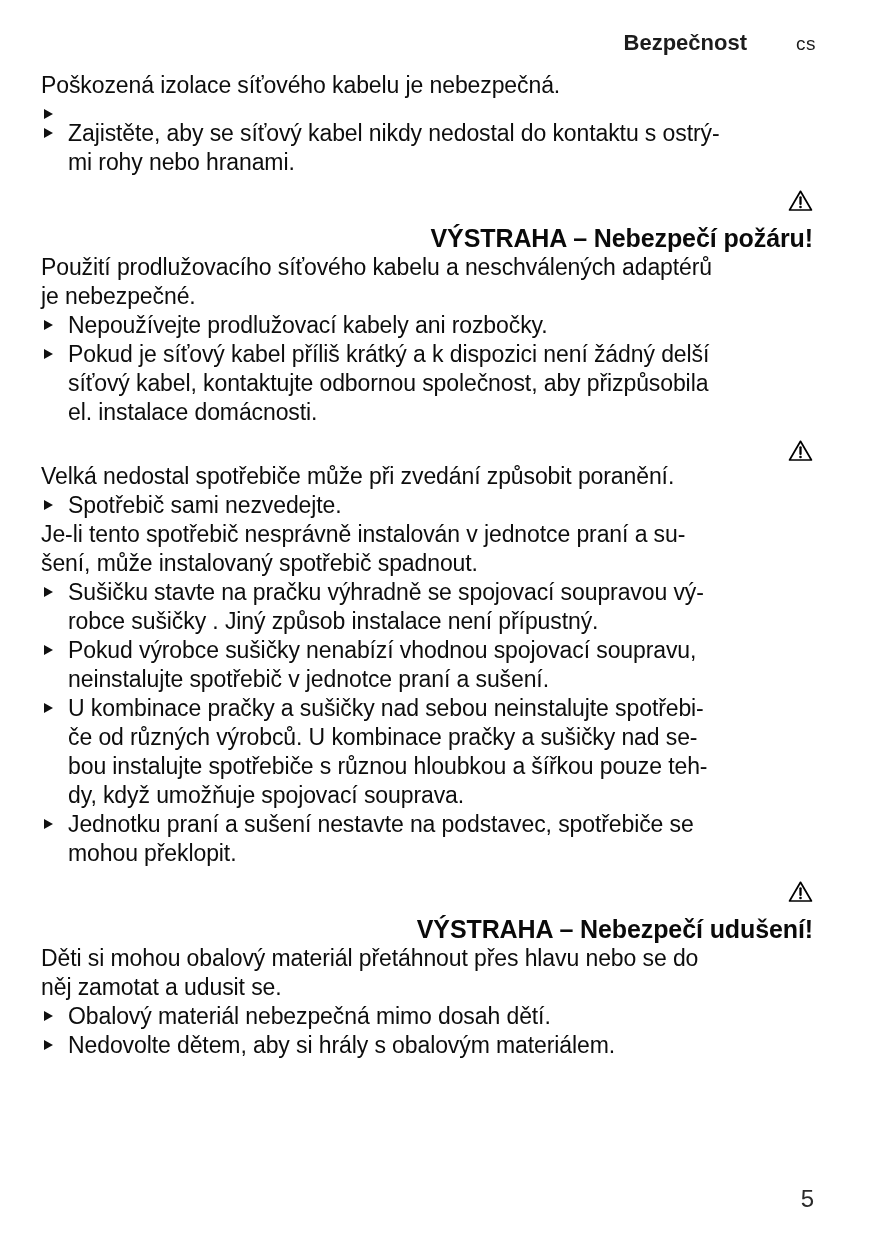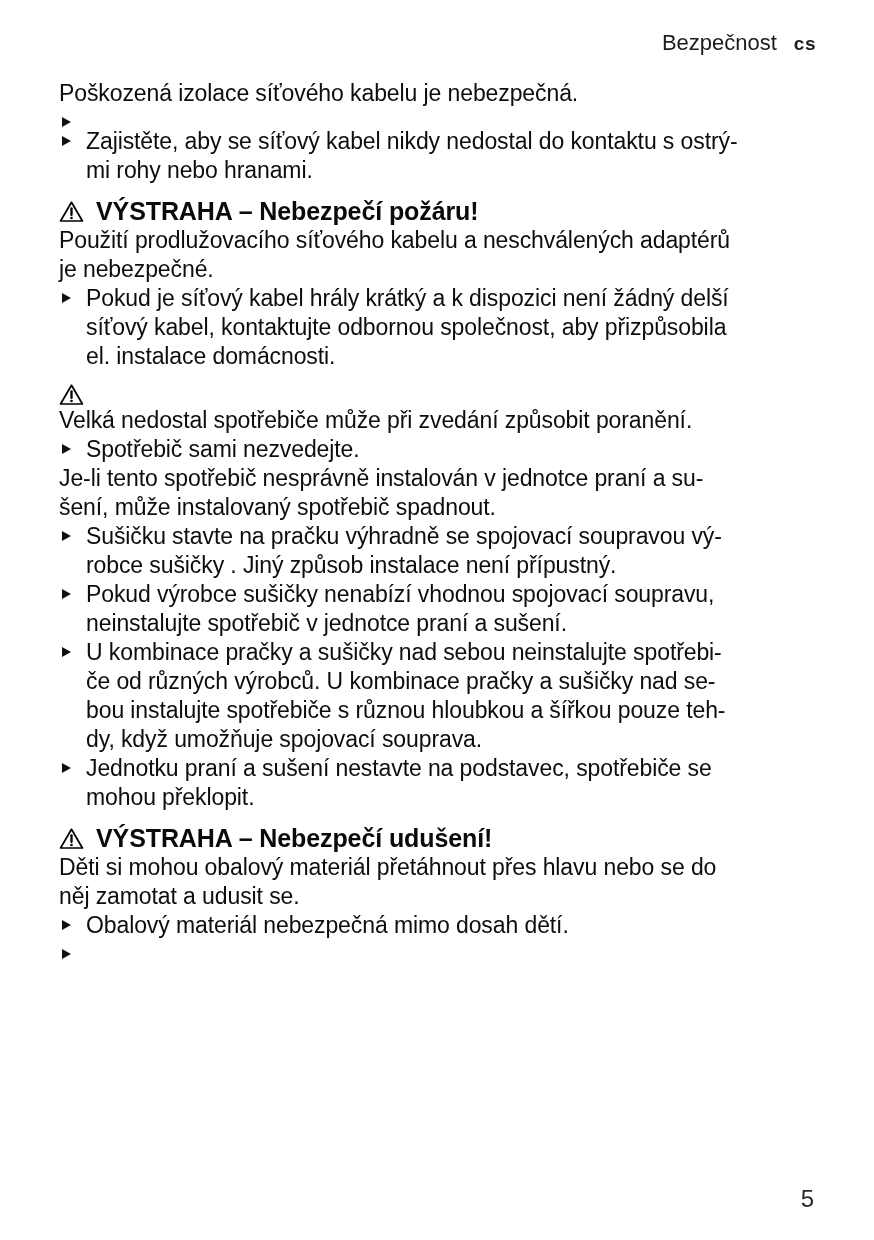--- a/index.html
+++ b/index.html
@@ -19,35 +19,35 @@
   .pagehead {
     position: absolute;
     top: 30px;
     right: 58px;
     display: flex;
     align-items: baseline;
     gap: 17px;
     font-size: 22px;
     color: #1c1c1c;
   }
-  .chapter { font-weight: 400; }
+  .chapter { font-weight: 700; }
   .lang {
-    font-weight: 700;
+    font-weight: 400;
     font-size: 19px;
     letter-spacing: 0.5px;
+    margin-left: 32px;
   }
   .content {
     position: absolute;
-    left: 59px;
+    left: 41px;
     top: 71px;
     width: 772px;
     font-size: 23px;
     line-height: 29px;
     letter-spacing: -0.1px;
-    margin-top: 8px;
   }
   .para {
     margin: 0;
     white-space: pre-line;
   }
   .bullet {
     display: flex;
     margin: 0;
   }
   .tri {
@@ -58,27 +58,28 @@
     border-top: 5.5px solid transparent;
     border-bottom: 5.5px solid transparent;
     margin: 9px 0 0 3px;
   }
   .btext {
     margin: 0 0 0 15px;
     white-space: pre-line;
   }
   .warn {
     display: flex;
-    align-items: center;
+    align-items: flex-end;
     gap: 12px;
     margin: 12px 0 0 0;
     font-size: 25px;
     line-height: 29px;
     font-weight: 700;
     color: #0a0a0a;
+    flex-direction: column;
   }
   .wicon { flex: 0 0 auto; display: inline-flex; }
   .wicon svg { display: block; width: 25px; height: 23px; }
   .pagenum {
     position: absolute;
     right: 60px;
     bottom: 27px;
     font-size: 24px;
     color: #2a2a2a;
   }
@@ -112,21 +113,25 @@
           <path d="M13 8.7 L13 15.6" stroke="#000" stroke-width="2.4" stroke-linecap="round"></path>
           <circle cx="13" cy="18.8" r="1.4" fill="#000"></circle>
         </svg>
       </span>
       <span class="wtext">VÝSTRAHA – Nebezpečí požáru!</span>
     </h2>
     <p class="para">Použití prodlužovacího síťového kabelu a neschválených adaptérů
 je nebezpečné.</p>
     <div class="bullet">
       <span class="tri"></span>
-      <p class="btext">Pokud je síťový kabel hrály krátký a k dispozici není žádný delší
+      <p class="btext">Nepoužívejte prodlužovací kabely ani rozbočky.</p>
+    </div>
+    <div class="bullet">
+      <span class="tri"></span>
+      <p class="btext">Pokud je síťový kabel příliš krátký a k dispozici není žádný delší
 síťový kabel, kontaktujte odbornou společnost, aby přizpůsobila
 el. instalace domácnosti.</p>
     </div>
 
     <h2 class="warn">
       <span class="wicon">
         <svg viewBox="0 0 26 24" xmlns="http://www.w3.org/2000/svg" aria-hidden="true">
           <path d="M13 2.4 L24.4 21.9 L1.6 21.9 Z" fill="none" stroke="#000" stroke-width="1.8" stroke-linejoin="round"></path>
           <path d="M13 8.7 L13 15.6" stroke="#000" stroke-width="2.4" stroke-linecap="round"></path>
           <circle cx="13" cy="18.8" r="1.4" fill="#000"></circle>
@@ -174,19 +179,20 @@
       <span class="wtext">VÝSTRAHA – Nebezpečí udušení!</span>
     </h2>
     <p class="para">Děti si mohou obalový materiál přetáhnout přes hlavu nebo se do
 něj zamotat a udusit se.</p>
     <div class="bullet">
       <span class="tri"></span>
       <p class="btext">Obalový materiál nebezpečná mimo dosah dětí.</p>
     </div>
     <div class="bullet">
       <span class="tri"></span>
+      <p class="btext">Nedovolte dětem, aby si hrály s obalovým materiálem.</p>
     </div>
 
   </main>
 
   <div class="pagenum">5</div>
 
 </div>
 
 </body></html>

